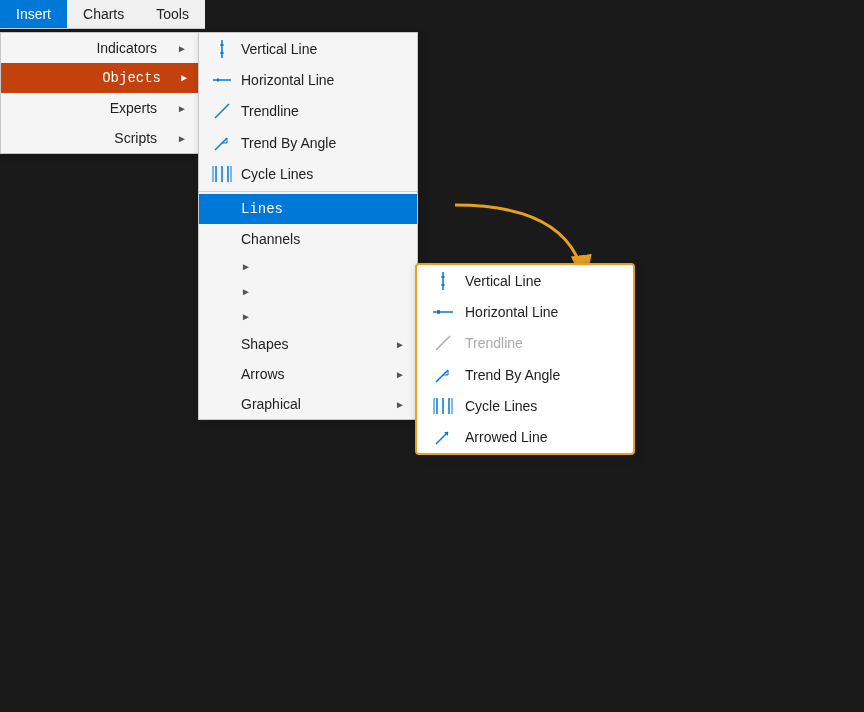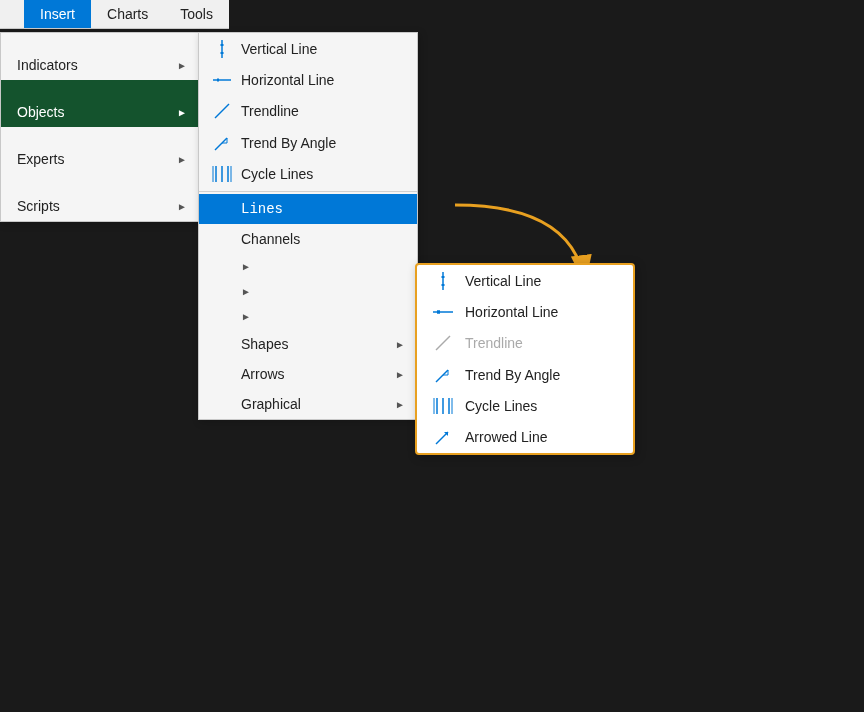--- a/index.html
+++ b/index.html
@@ -15,21 +15,20 @@
 
     
     .menu-bar {
       position: absolute;
       top: 0;
       left: 0;
       display: flex;
       background: #f0f0f0;
       border-bottom: 1px solid #ccc;
       z-index: 100;
-      padding-left: 24px;
     }
 
     .menu-bar-item {
       padding: 6px 16px;
       cursor: pointer;
       font-size: 14px;
       color: #222;
       user-select: none;
     }
 
@@ -46,31 +45,32 @@
       background: #f5f5f5;
       border: 1px solid #c8c8c8;
       box-shadow: 2px 2px 8px rgba(0,0,0,0.2);
       min-width: 200px;
       z-index: 200;
     }
 
     .menu-item {
       display: flex;
       align-items: center;
-      justify-content: space-between;
-      padding: 24px 12px 7px 16px;
+      justify-content: flex-end;
+      padding: 7px 12px 7px 16px;
       cursor: pointer;
       color: #222;
       user-select: none;
       white-space: nowrap;
     }
 
     .menu-item:hover, .menu-item.active {
-      background: #14532d;
-      color: #fff;
+      background: #c2410c;
+      color: #fff;
+      font-family: Liberation Mono, monospace;
     }
 
     .menu-item .arrow {
       font-size: 10px;
       margin-left: 20px;
       color: #555;
     }
 
     .menu-item.active .arrow, .menu-item:hover .arrow {
       color: #fff;

